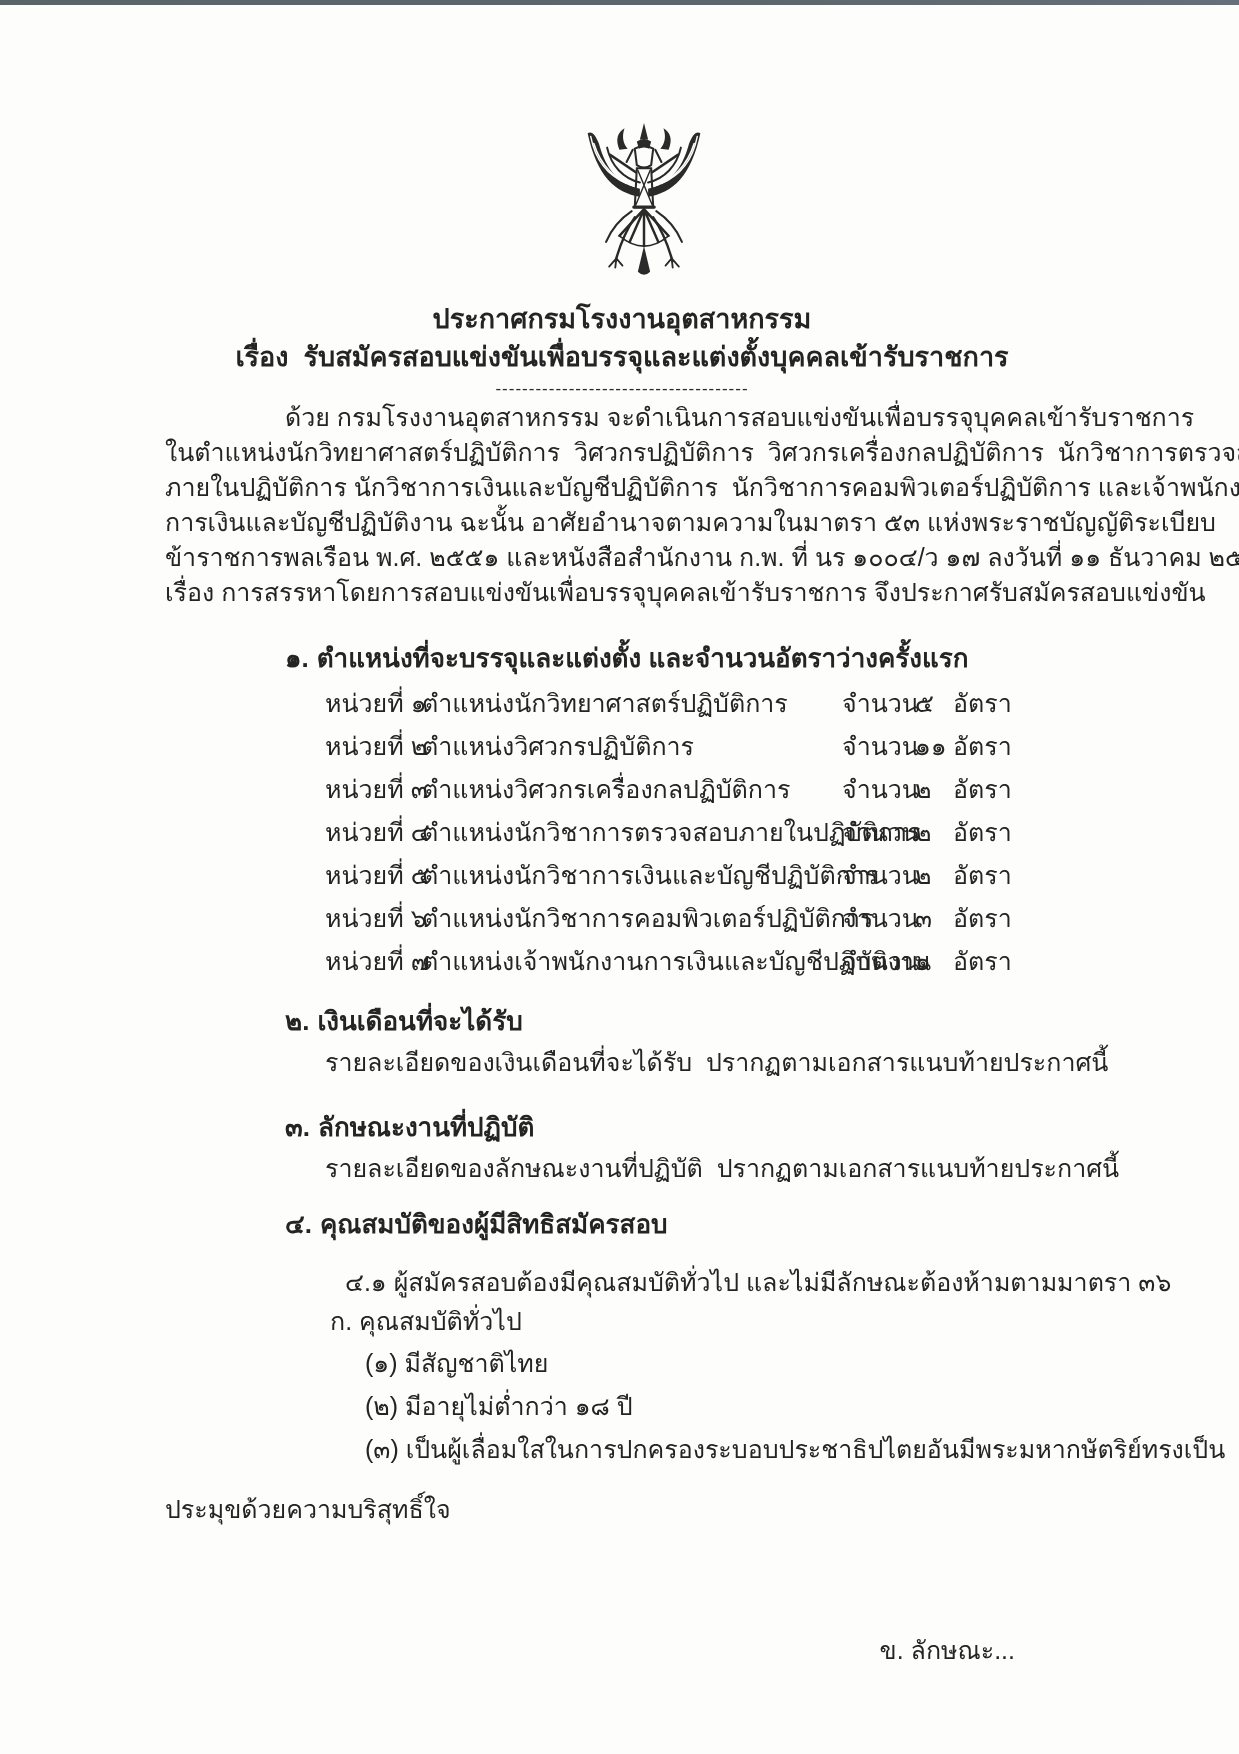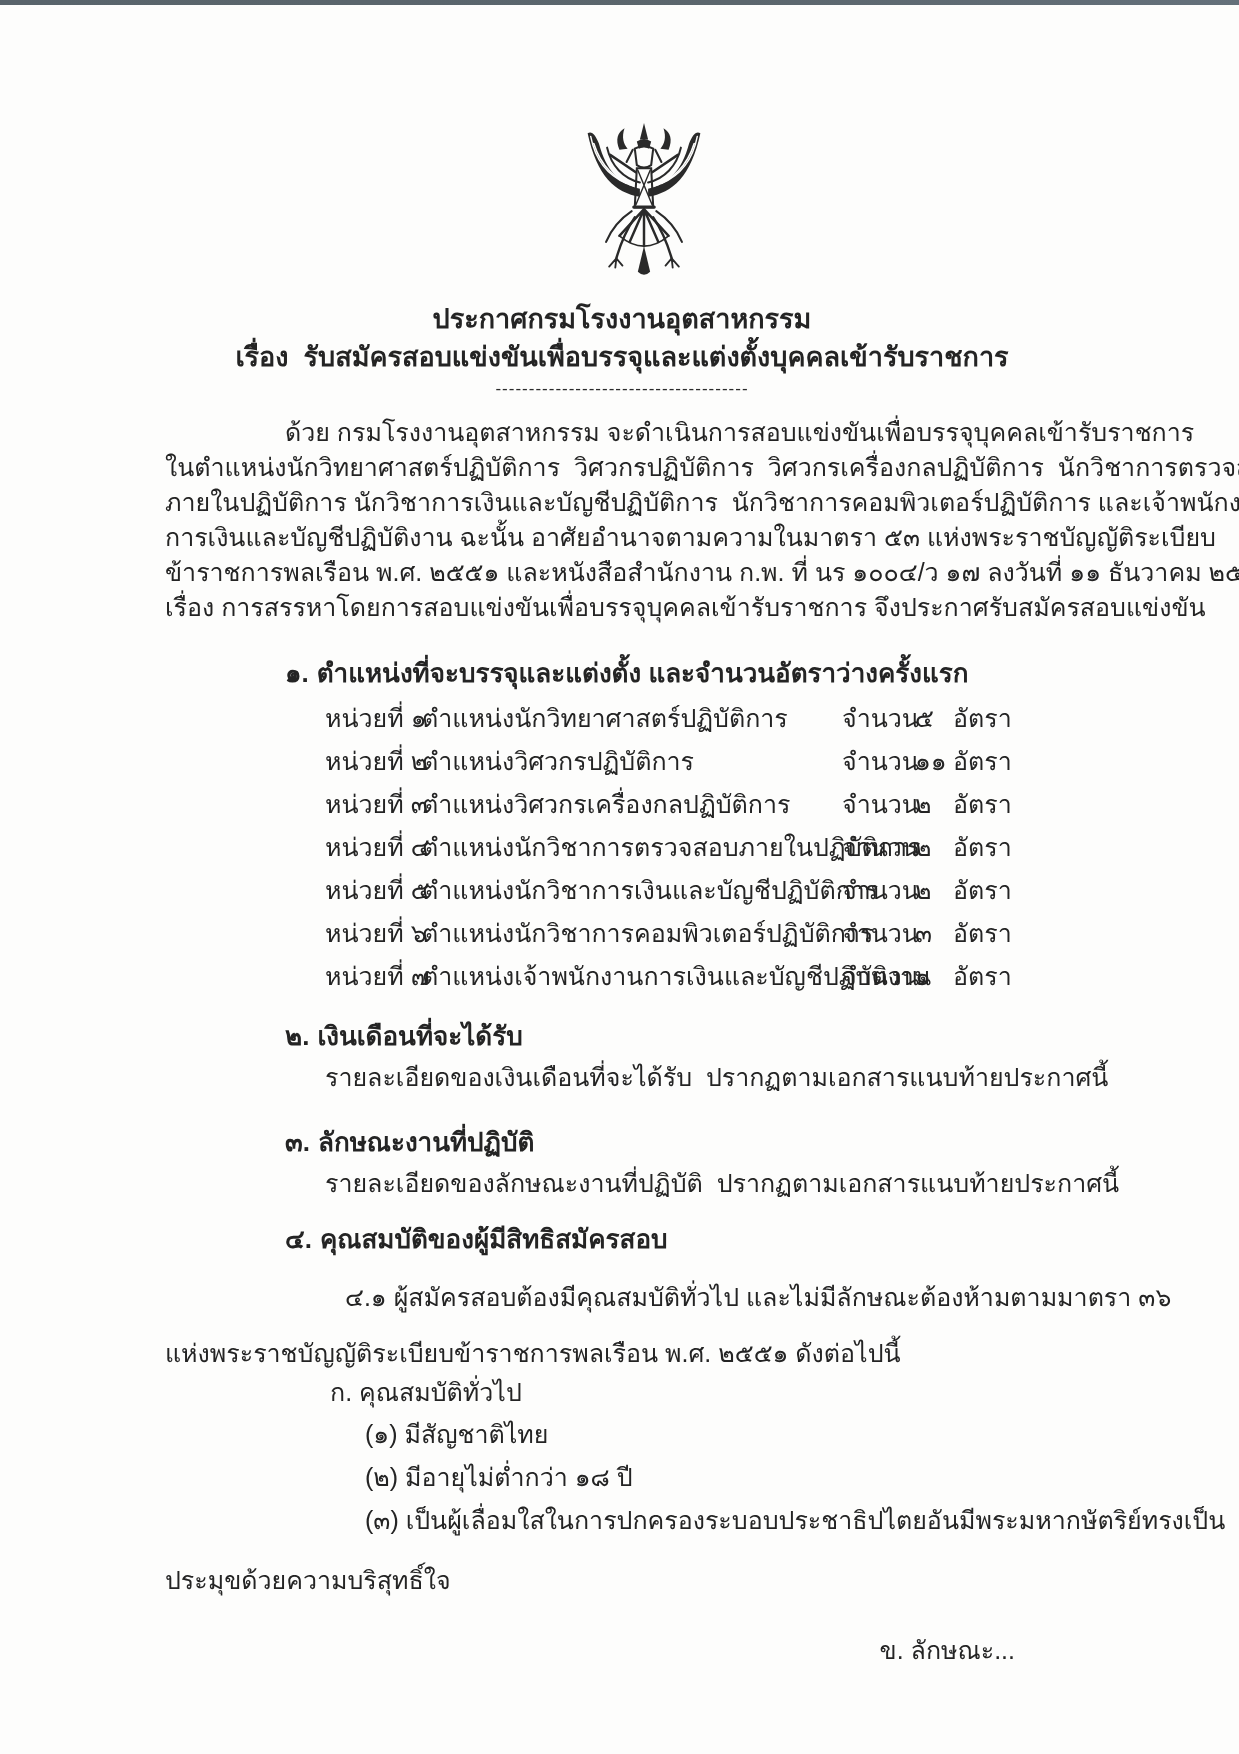--- a/index.html
+++ b/index.html
@@ -22,21 +22,21 @@
   .emblem-wrap{
     margin:116px auto 0 auto;width:220px;height:164px;
     display:flex;justify-content:center;align-items:flex-start;
     transform:translateX(22px);
   }
   .center{text-align:center;}
   .bold{font-weight:bold;}
   .title{margin-top:16px;font-size:27px;line-height:36px;white-space:pre;}
   .subtitle{font-size:27px;line-height:40px;white-space:pre;}
   .divider{font-size:17px;line-height:20px;letter-spacing:1px;color:#2b2b2b;margin-top:2px;white-space:pre;}
-  .intro{margin-top:16px;}
+  .intro{margin-top:1px;}
   .line{font-size:25px;line-height:35px;white-space:pre;}
   .indent{text-indent:120px;}
   .sec-heading{font-size:26px;font-weight:bold;line-height:40px;padding-left:120px;white-space:pre;}
   .sec-heading .num{display:inline-block;margin-right:8px;}
   .s1-head{margin-top:28px;}
   .rows{margin-top:4px;}
   .pos-row{display:flex;font-size:25px;line-height:43px;padding-left:160px;white-space:pre;}
   .col-unit{width:97px;flex:none;}
   .col-pos{width:420px;flex:none;}
   .col-count-label{width:73px;flex:none;}
@@ -145,21 +145,20 @@
   </div>
 
   <div class="sec-heading s2-head"><span class="num">๒.</span><span>เงินเดือนที่จะได้รับ</span></div>
   <div class="sec-body">รายละเอียดของเงินเดือนที่จะได้รับ  ปรากฏตามเอกสารแนบท้ายประกาศนี้</div>
 
   <div class="sec-heading s3-head"><span class="num">๓.</span><span>ลักษณะงานที่ปฏิบัติ</span></div>
   <div class="sec-body">รายละเอียดของลักษณะงานที่ปฏิบัติ  ปรากฏตามเอกสารแนบท้ายประกาศนี้</div>
 
   <div class="sec-heading s4-head"><span class="num">๔.</span><span>คุณสมบัติของผู้มีสิทธิสมัครสอบ</span></div>
   <div class="clause clause-indent">๔.๑ ผู้สมัครสอบต้องมีคุณสมบัติทั่วไป และไม่มีลักษณะต้องห้ามตามมาตรา ๓๖</div>
-  <div class="clause">แห่งพระราชบัญญัติระเบียบข้าราชการพลเรือน พ.ศ. ๒๕๕๑ ดังต่อไปนี้</div>
   <div class="sub-heading">ก. คุณสมบัติทั่วไป</div>
   <div class="q-item">(๑) มีสัญชาติไทย</div>
   <div class="q-item">(๒) มีอายุไม่ต่ำกว่า ๑๘ ปี</div>
   <div class="q-item">(๓) เป็นผู้เลื่อมใสในการปกครองระบอบประชาธิปไตยอันมีพระมหากษัตริย์ทรงเป็น</div>
   <div class="clause">ประมุขด้วยความบริสุทธิ์ใจ</div>
 
   <div class="footer-note">ข. ลักษณะ...</div>
 
 </div>
 

